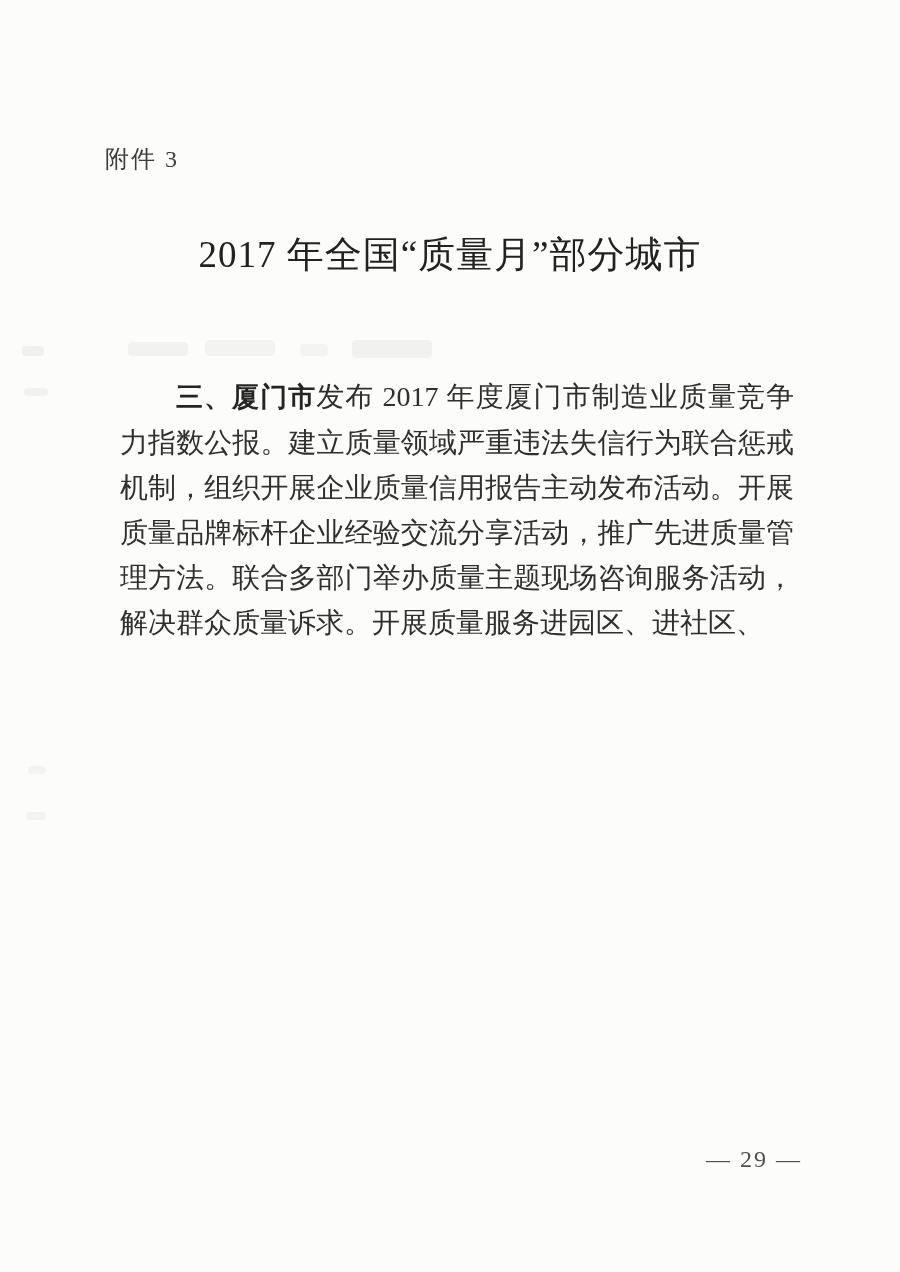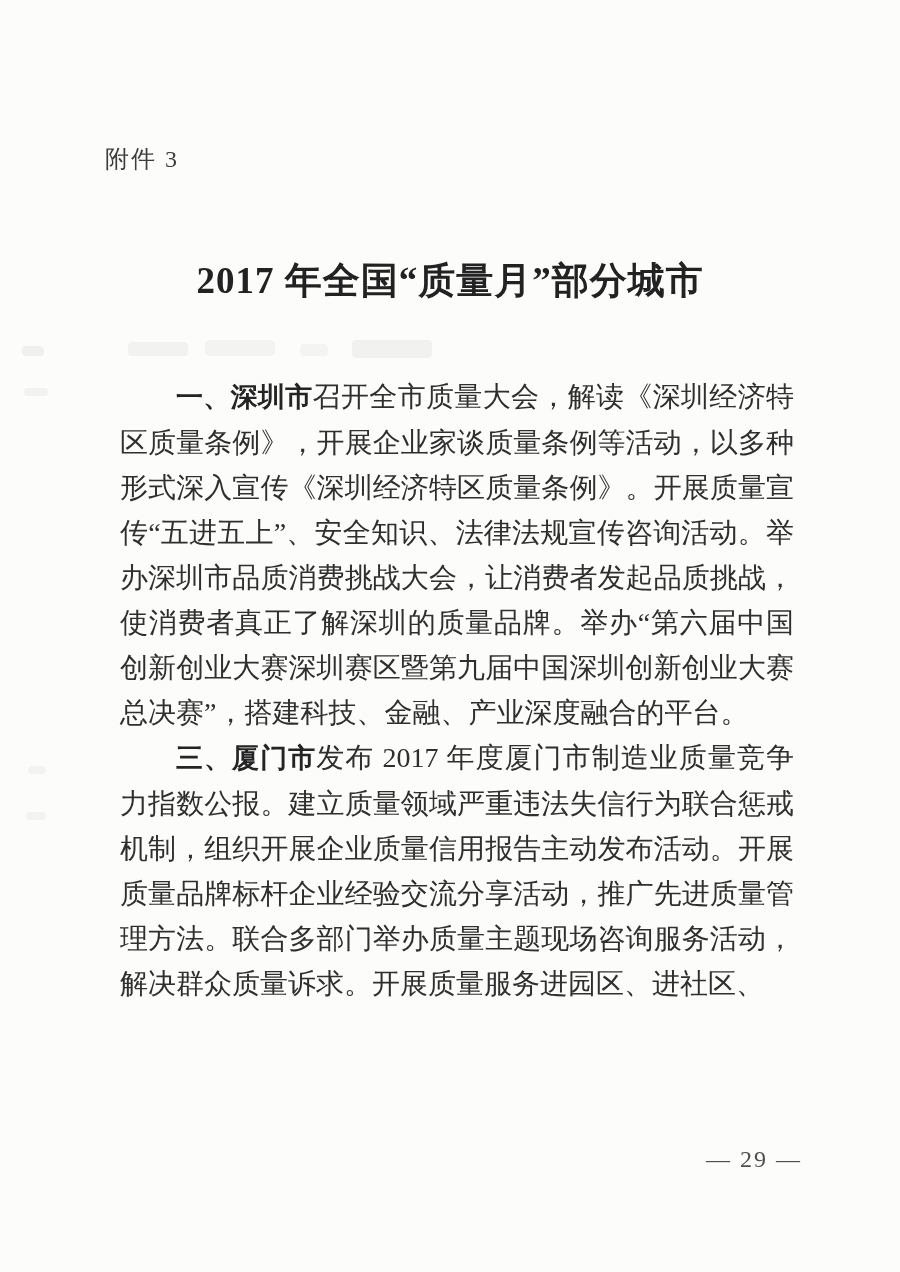--- a/index.html
+++ b/index.html
@@ -23,26 +23,25 @@
     font-size: 24px;
     color: #3d3d3d;
     letter-spacing: 2px;
   }
   .doc-title {
     position: absolute;
     left: 0;
     top: 230px;
     width: 100%;
     text-align: center;
-    font-weight: bold;
+    font-weight: normal;
     font-size: 37px;
     line-height: 50px;
     color: #222222;
     letter-spacing: 1px;
-    margin-top: 26px;
   }
   .doc-body {
     position: absolute;
     left: 120px;
     top: 374px;
     width: 674px;
     font-size: 28px;
     line-height: 45px;
     color: #2f2f2f;
     text-align: justify;
@@ -85,21 +84,20 @@
 
 <div class="page">
 
   <div class="attachment-label">附件 3</div>
 
   <div class="doc-title">
     <div>2017 年全国“质量月”部分城市</div>
   </div>
 
   <div class="doc-body">
-    <p class="para"><span class="para-lead">一、深圳市</span><span>召开全市质量大会，解读《深圳经济特区质量条例》，开展企业家谈质量条例等活动，以多种形式深入宣传《深圳经济特区质量条例》。开展质量宣传“五进五上”、安全知识、法律法规宣传咨询活动。举办深圳市品质消费挑战大会，让消费者发起品质挑战，使消费者真正了解深圳的质量品牌。举办“第六届中国创新创业大赛深圳赛区暨第九届中国深圳创新创业大赛总决赛”，搭建科技、金融、产业深度融合的平台。</span></p>
 
 
     <p class="para"><span class="para-lead">三、厦门市</span><span>发布 2017 年度厦门市制造业质量竞争力指数公报。建立质量领域严重违法失信行为联合惩戒机制，组织开展企业质量信用报告主动发布活动。开展质量品牌标杆企业经验交流分享活动，推广先进质量管理方法。联合多部门举办质量主题现场咨询服务活动，解决群众质量诉求。开展质量服务进园区、进社区、</span></p>
   </div>
 
   <div class="page-footer">— 29 —</div>
 
   <div class="artifact a1"></div>
   <div class="artifact a2"></div>
   <div class="artifact a3"></div>

